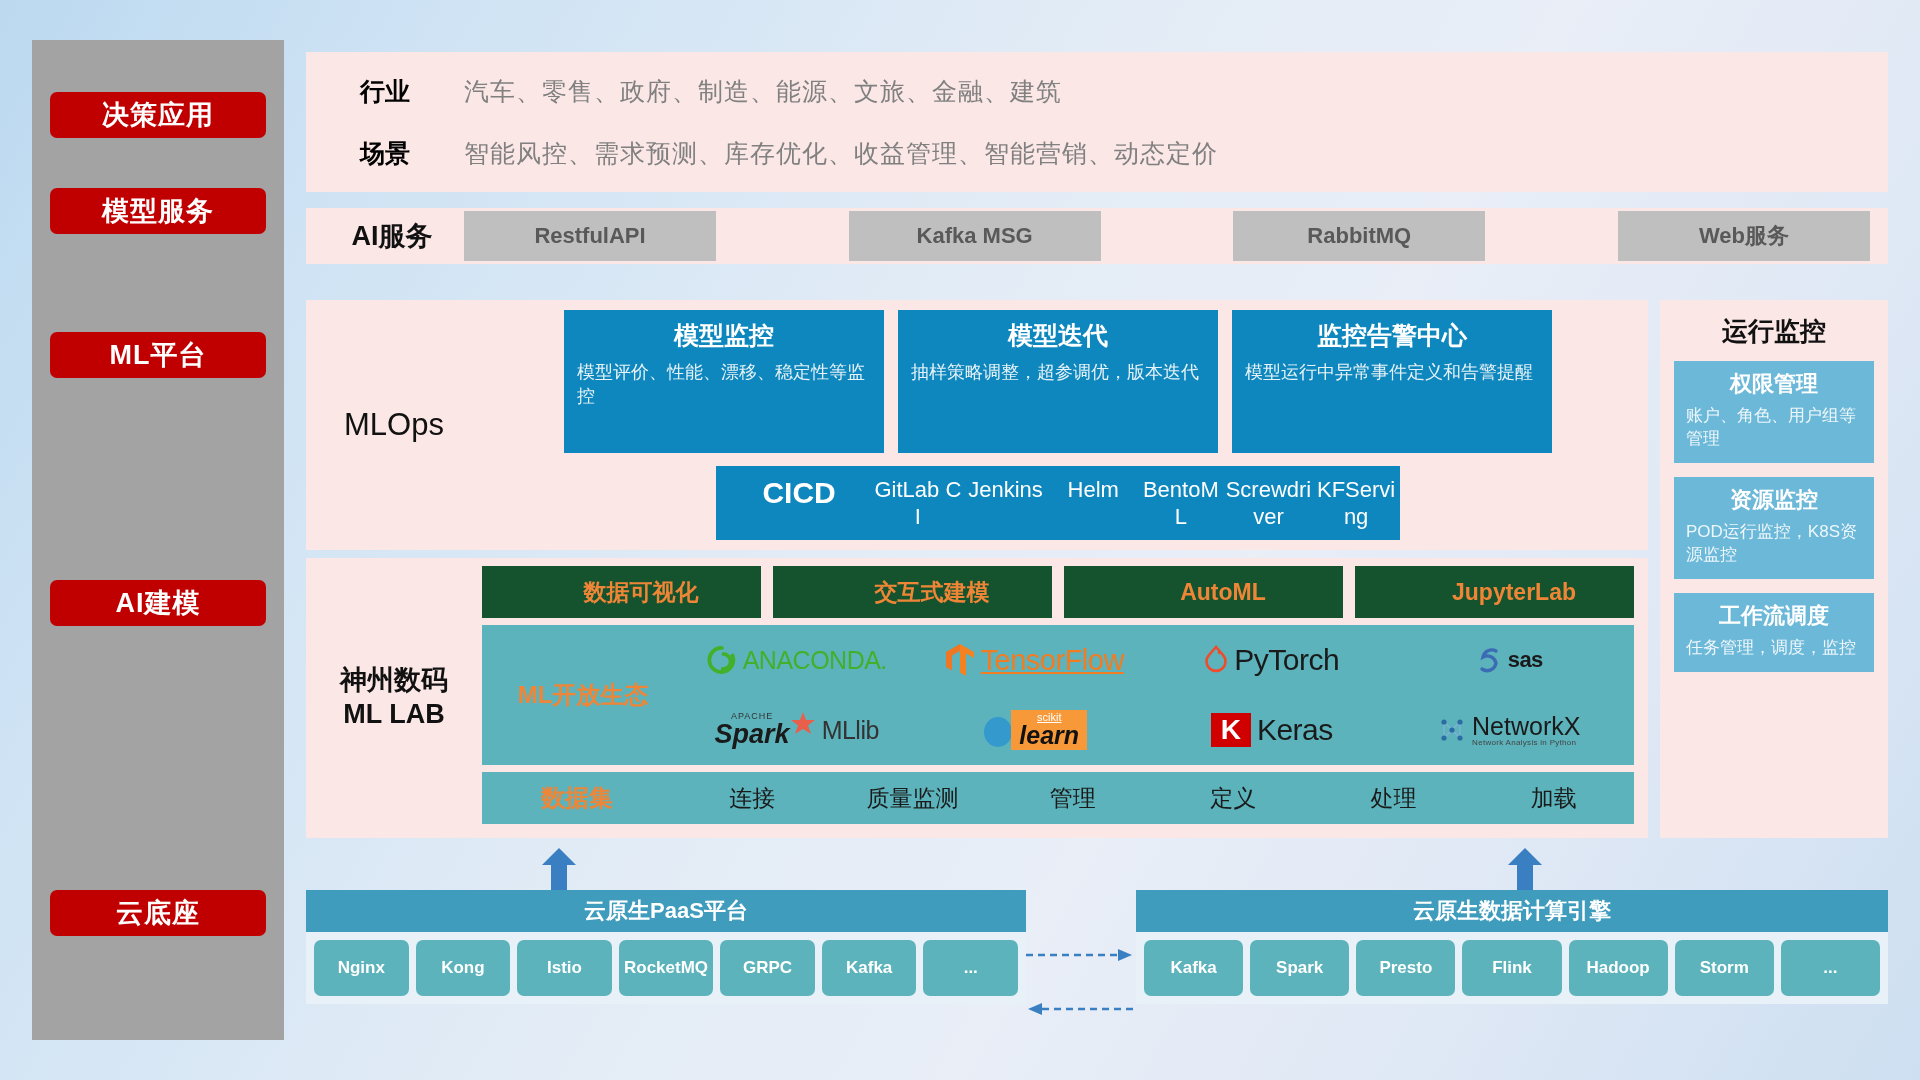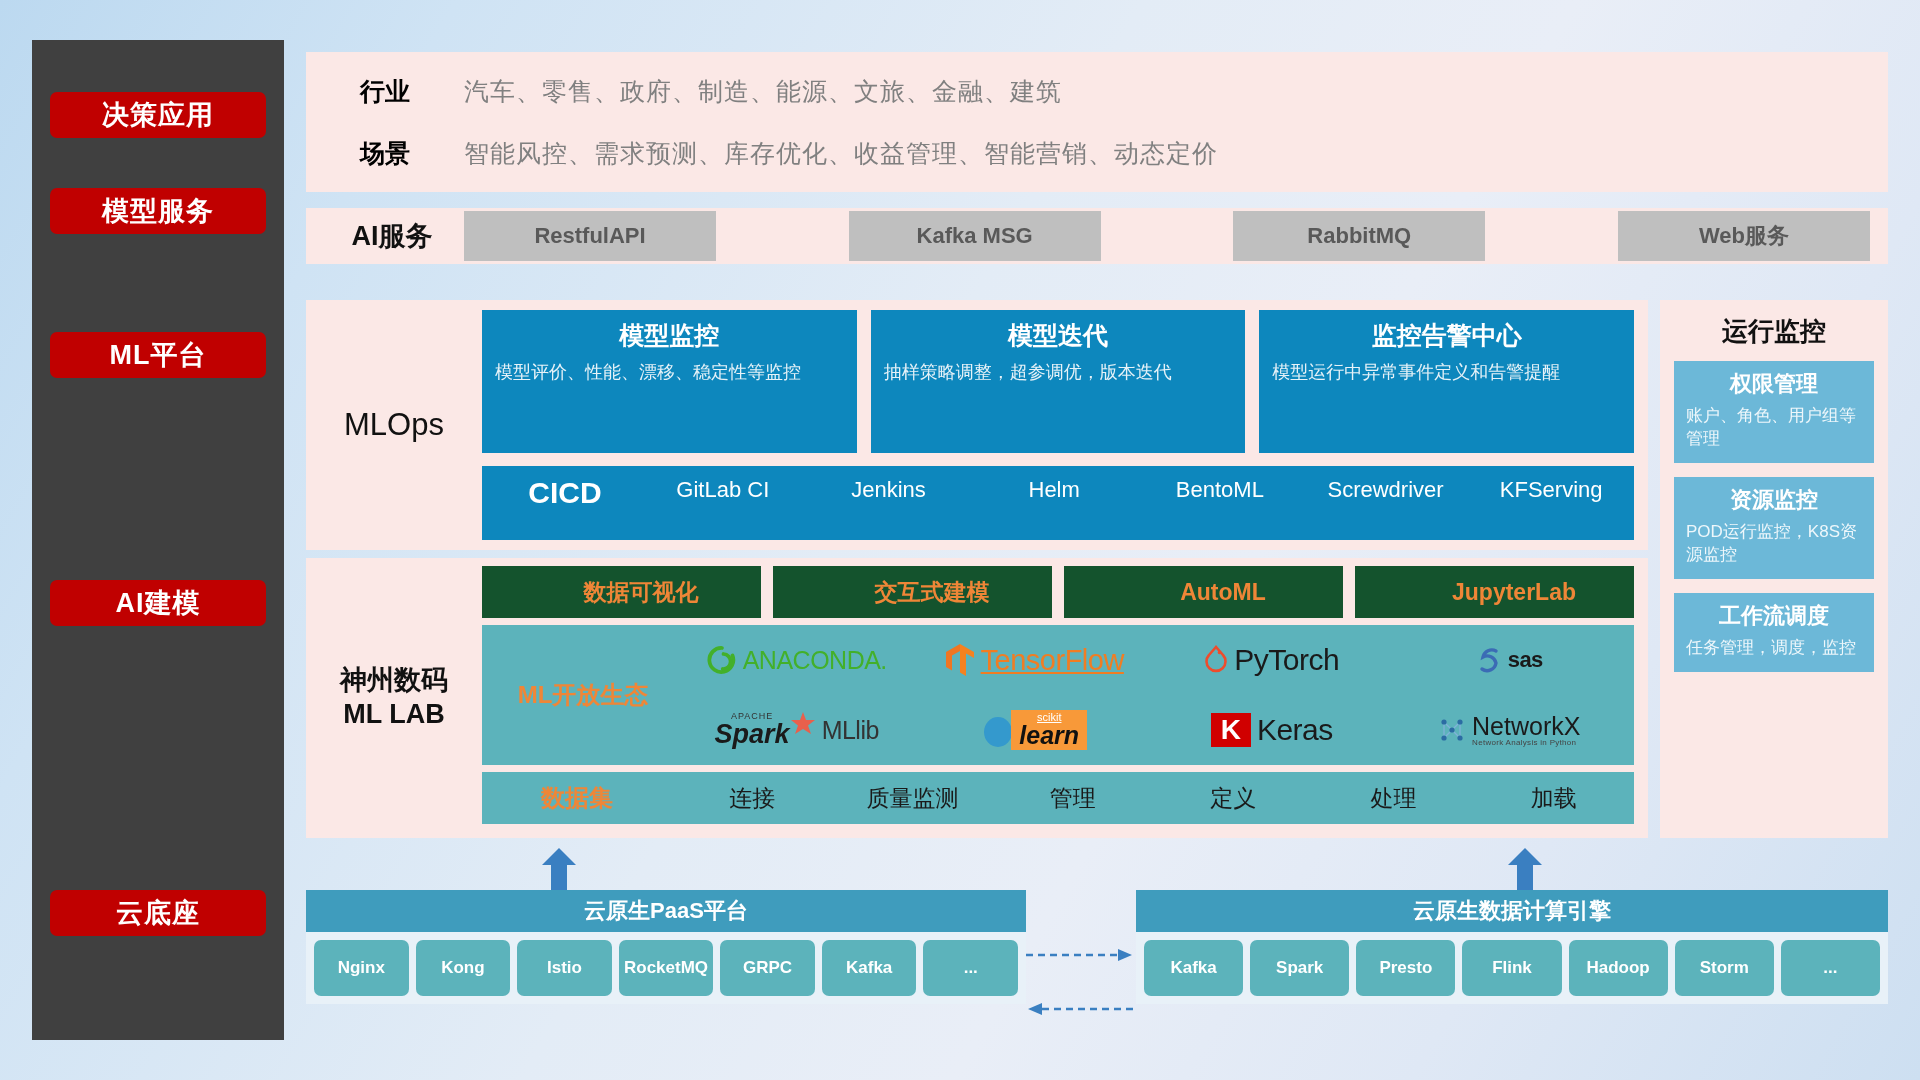--- a/index.html
+++ b/index.html
@@ -17,21 +17,21 @@
   #diagram {
     position: absolute;
     left: 0; top: 0; width: 1920px; height: 1080px;
   }
 
   
   .left-rail {
     position: absolute;
     left: 32px; top: 40px;
     width: 252px; height: 1000px;
-    background: #404040;
+    background: #a3a3a3;
   }
   .rail-pill {
     position: absolute;
     left: 18px;
     width: 216px; height: 46px;
     background: #c00000;
     border-radius: 7px;
     color: #ffffff;
     font-size: 27px;
     font-weight: bold;
@@ -72,21 +72,21 @@
   }
 
   
   #row-ml { left: 306px; top: 300px; width: 1342px; height: 250px; }
   .ml-inner { display: flex; height: 100%; }
   .ml-label {
     width: 176px;
     display: flex; align-items: center; justify-content: center;
     font-size: 31px; font-weight: normal; color: #111;
   }
-  .ml-right { flex: 1; padding: 10px 14px 10px 0; display: flex; flex-direction: column; gap: 13px; }
+  .ml-right { flex: 1; padding: 10px 14px 10px 0; display: flex; flex-direction: column; gap: 13px; align-items: center; }
   .mlops-cards { display: flex; gap: 14px; height: 146px; }
   .mlops-card {
     flex: 1;
     background: #0d87bd;
     color: #fff;
     padding: 9px 13px 0 13px;
   }
   .mlops-card-title {
     text-align: center;
     font-size: 25px; font-weight: bold;

